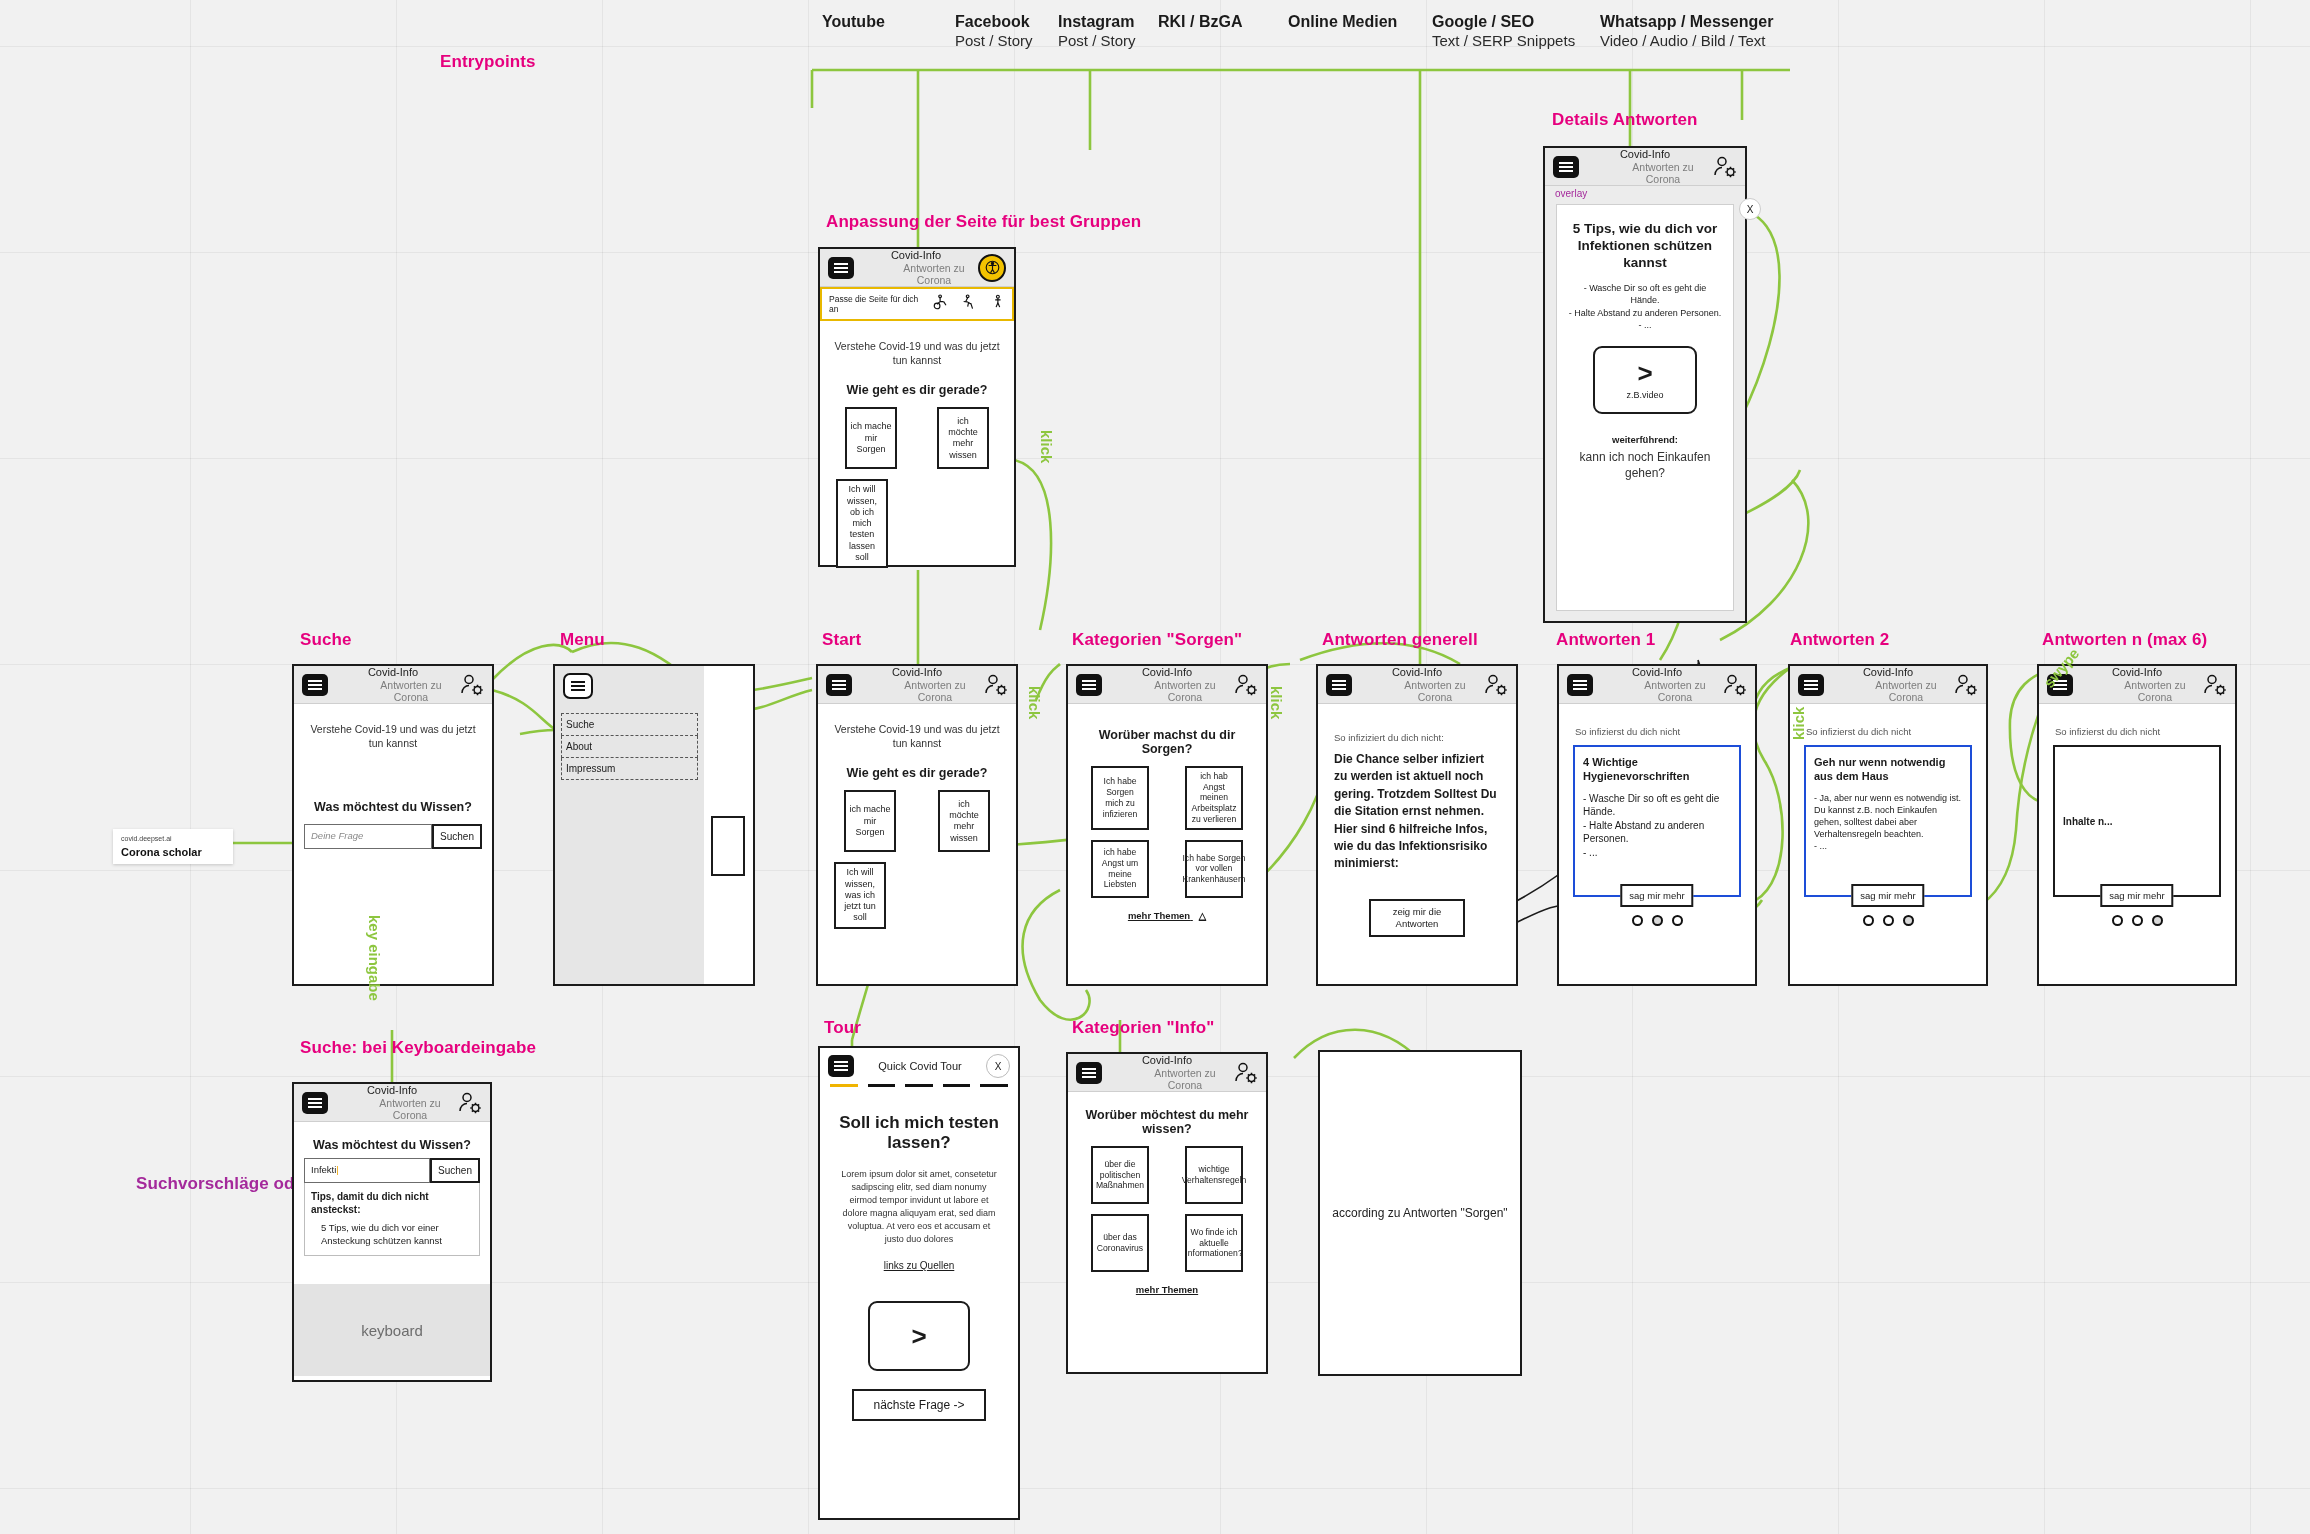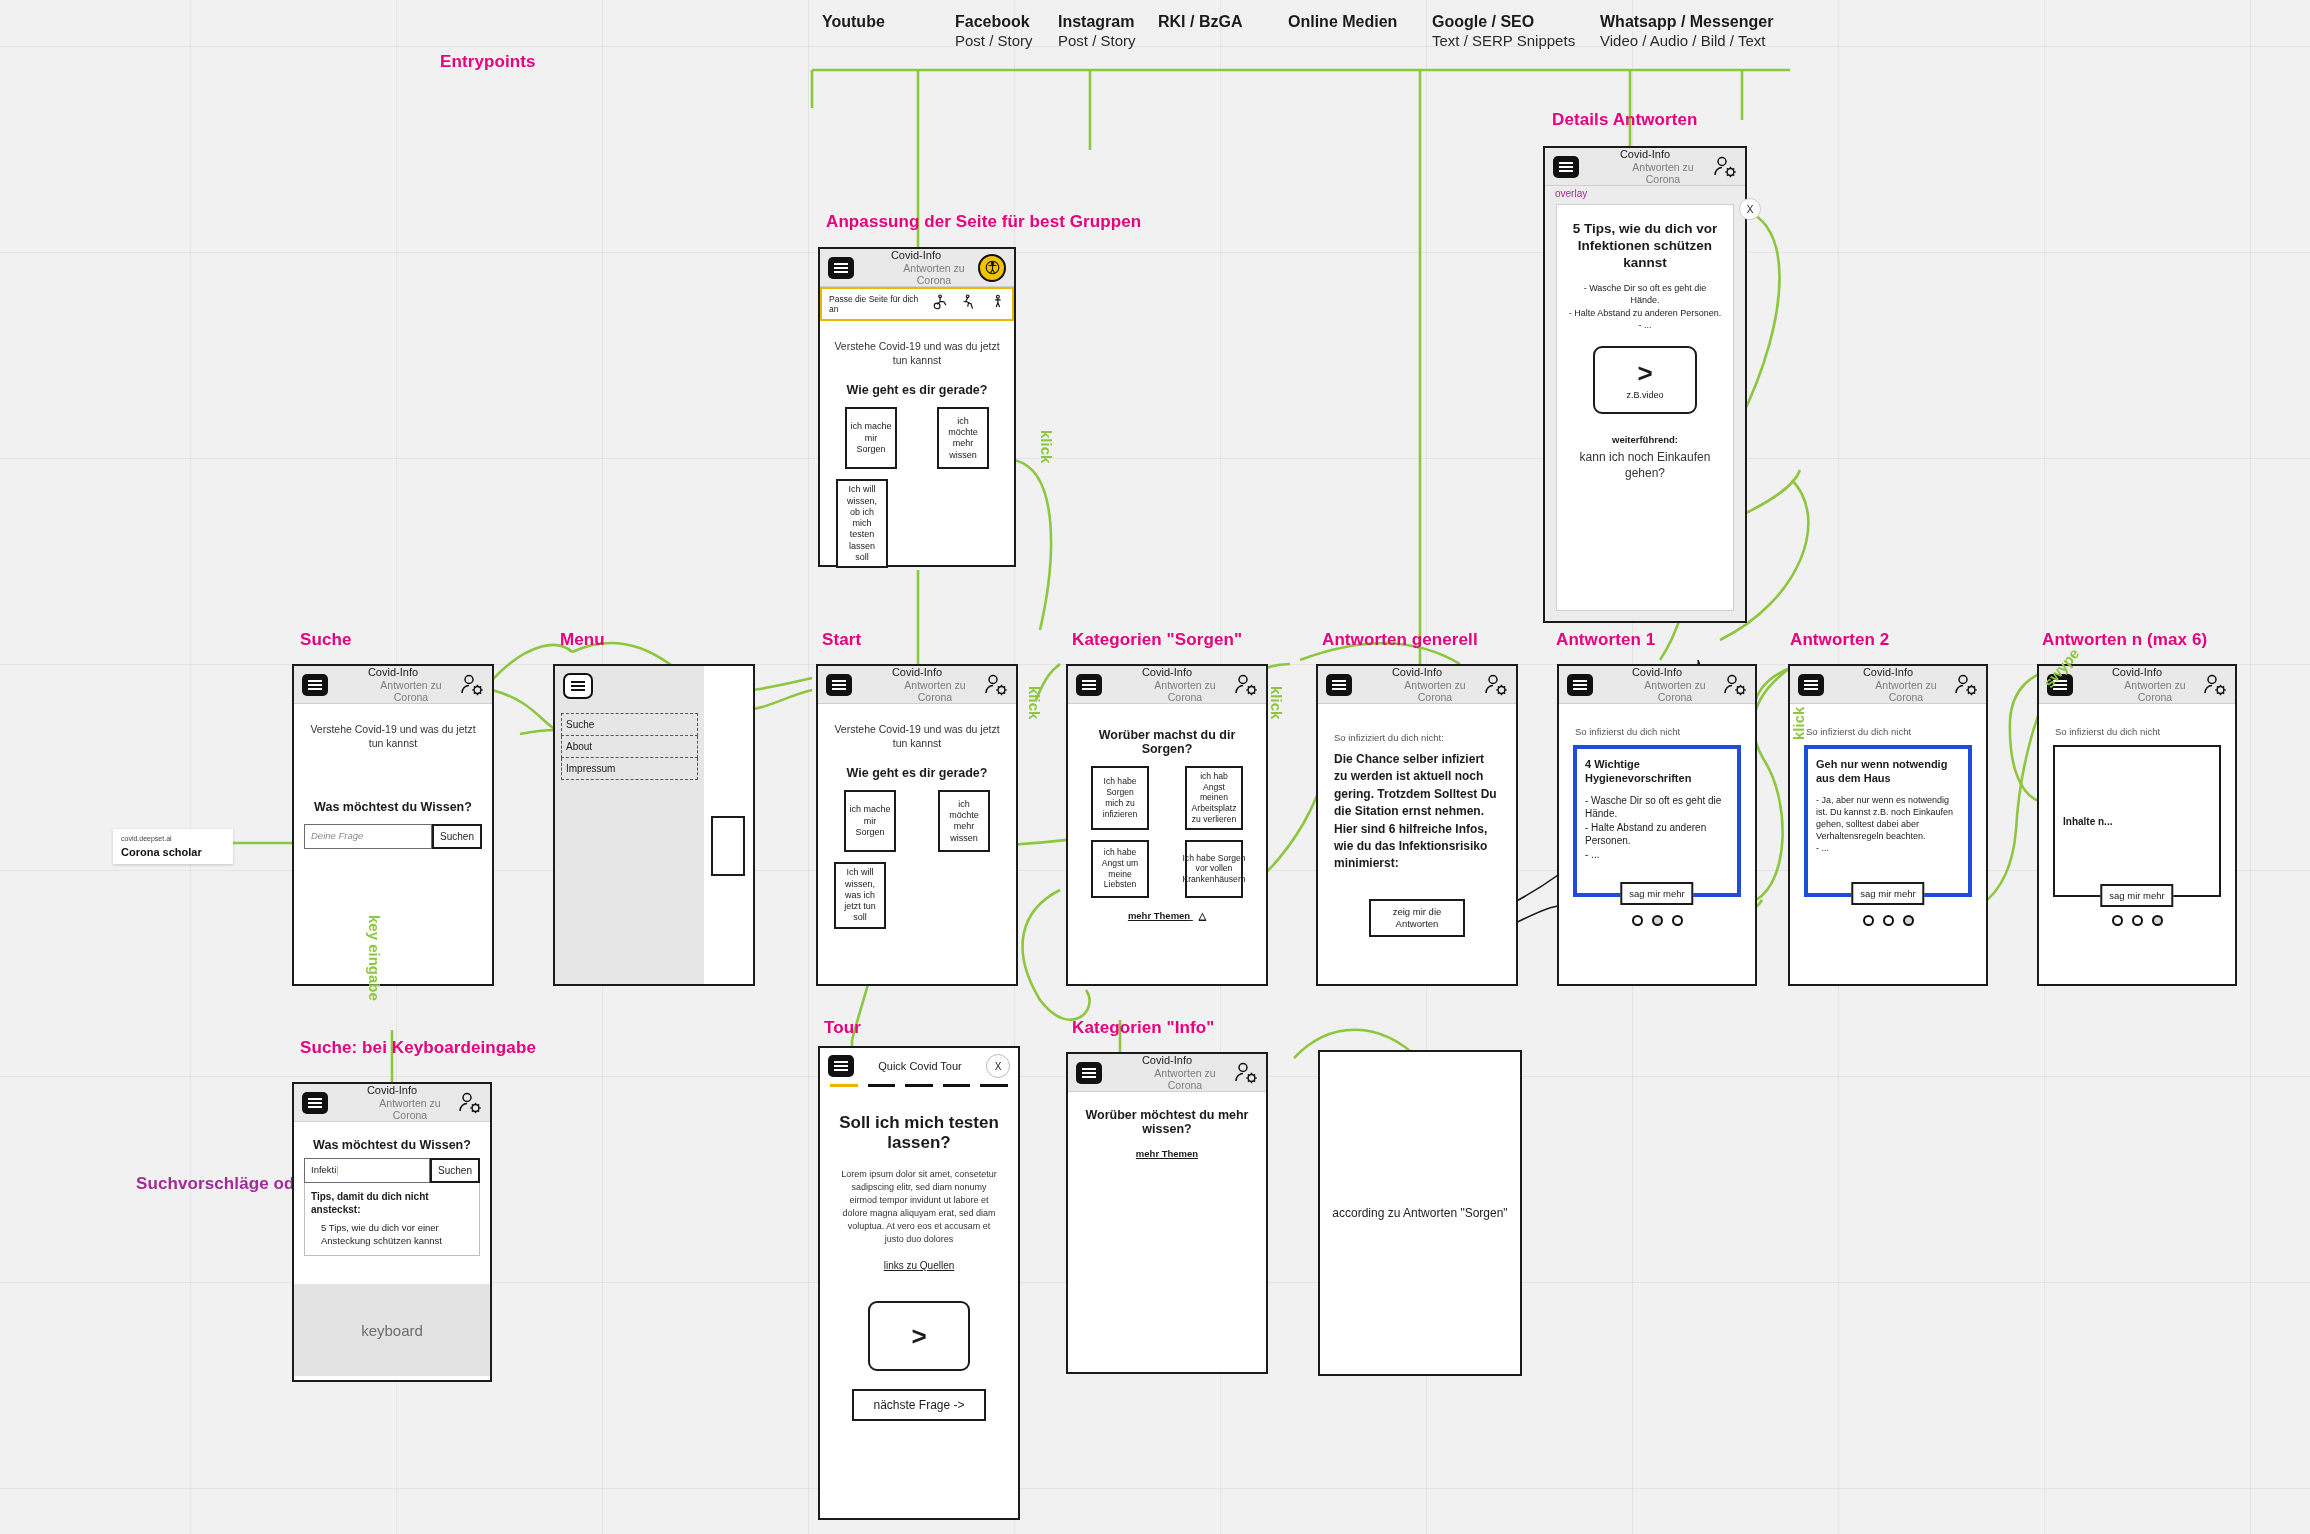--- a/index.html
+++ b/index.html
@@ -101,21 +101,21 @@
   .drawer .burger{margin:7px 0 0 8px;background:#fff;border:2px solid #111;border-radius:7px;}
   .drawer .burger i{background:#111;}
   .mlist{margin:14px 6px 0 6px;}
   .mitem{
     border:1px dashed #555;font-size:10px;padding:5px 4px;box-sizing:border-box;
   }
   .mitem + .mitem{border-top:none;}
 
   
   .ansmeta{font-size:9.5px;color:#555;margin:10px 2px 8px;}
-  .ansbox{border:4px solid #1d4ed8;padding:8px;box-sizing:border-box;position:relative;}
+  .ansbox{border:2px solid #1d4ed8;padding:8px;box-sizing:border-box;position:relative;}
   .ansbox h4{margin:0 0 8px;font-size:11px;line-height:1.3;}
   .ansbox p{margin:0;font-size:10px;line-height:1.35;white-space:pre-line;}
   .tellmore{
     border:2px solid #1b1b1b;background:#fff;font-size:9.5px;padding:4px 7px;
     position:absolute;left:50%;transform:translateX(-50%);bottom:-12px;white-space:nowrap;
   }
   .dots{display:flex;gap:9px;justify-content:center;margin-top:24px;}
   .dot{width:11px;height:11px;border:2px solid #111;border-radius:50%;background:#fff;box-sizing:border-box;}
   .dot.on{background:#d9d9d9;}
 
@@ -738,17 +738,23 @@
       <svg viewBox="0 0 26 24" width="26" height="24" fill="none" stroke="#111" stroke-width="1.5">
         <circle cx="11" cy="6.5" r="4"></circle>
           <path d="M4 20c0-4.5 3.5-7.5 7-7.5"></path>
           <circle cx="19.5" cy="17" r="3.4"></circle>
         <path d="M19.5 11.8v1.4M19.5 20.8v1.4M14.3 17h1.4M23.3 17h1.4M15.9 13.4l1 1M22.1 19.6l1 1M23.1 13.4l-1 1M16.9 19.6l-1 1"></path>
       </svg>
     </div>
   </div>
   <div class="pbody">
     <div class="q" style="margin-top:6px;">Worüber möchtest du mehr wissen?</div>
+    <div class="grid2" style="justify-content:space-around;">
+      <div class="opt w58">über die politischen Maßnahmen</div>
+      <div class="opt w58">wichtige Verhaltensregeln</div>
+      <div class="opt w58">über das Coronavirus</div>
+      <div class="opt w58">Wo finde ich aktuelle Informationen?</div>
+    </div>
     <div class="more">mehr Themen</div>
   </div>
 </div>
 
 <div class="placeholder-box" style="left:1318px;top:1050px;width:200px;height:322px;">according zu Antworten "Sorgen"</div>
 
 </body></html>

